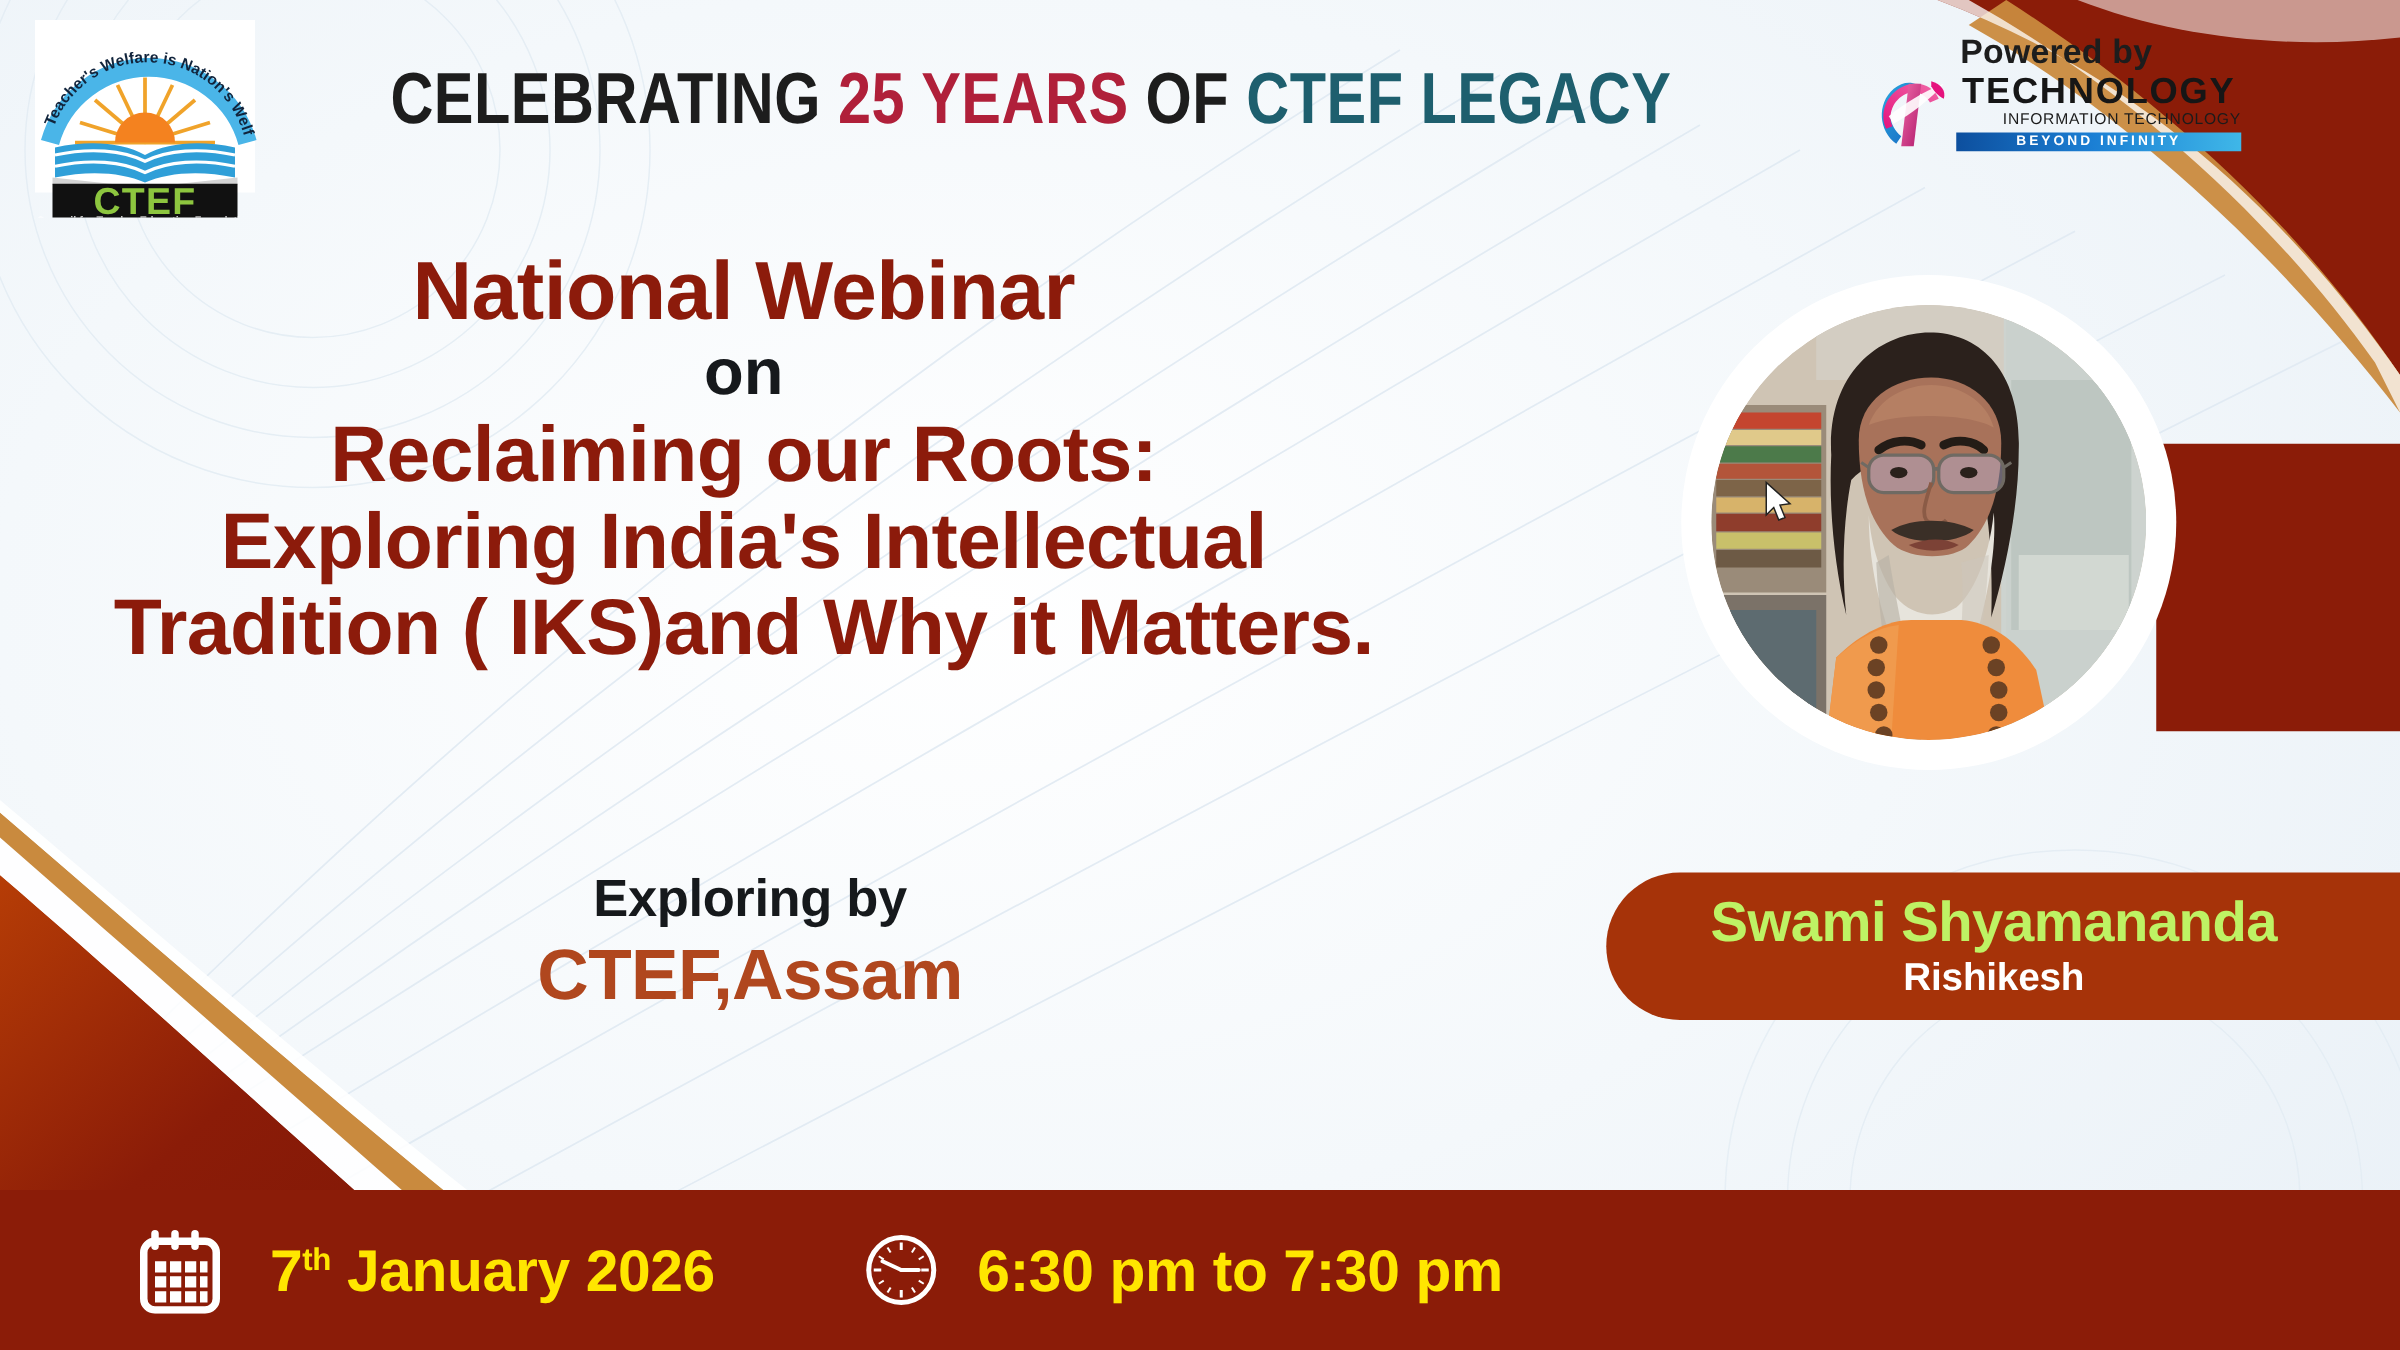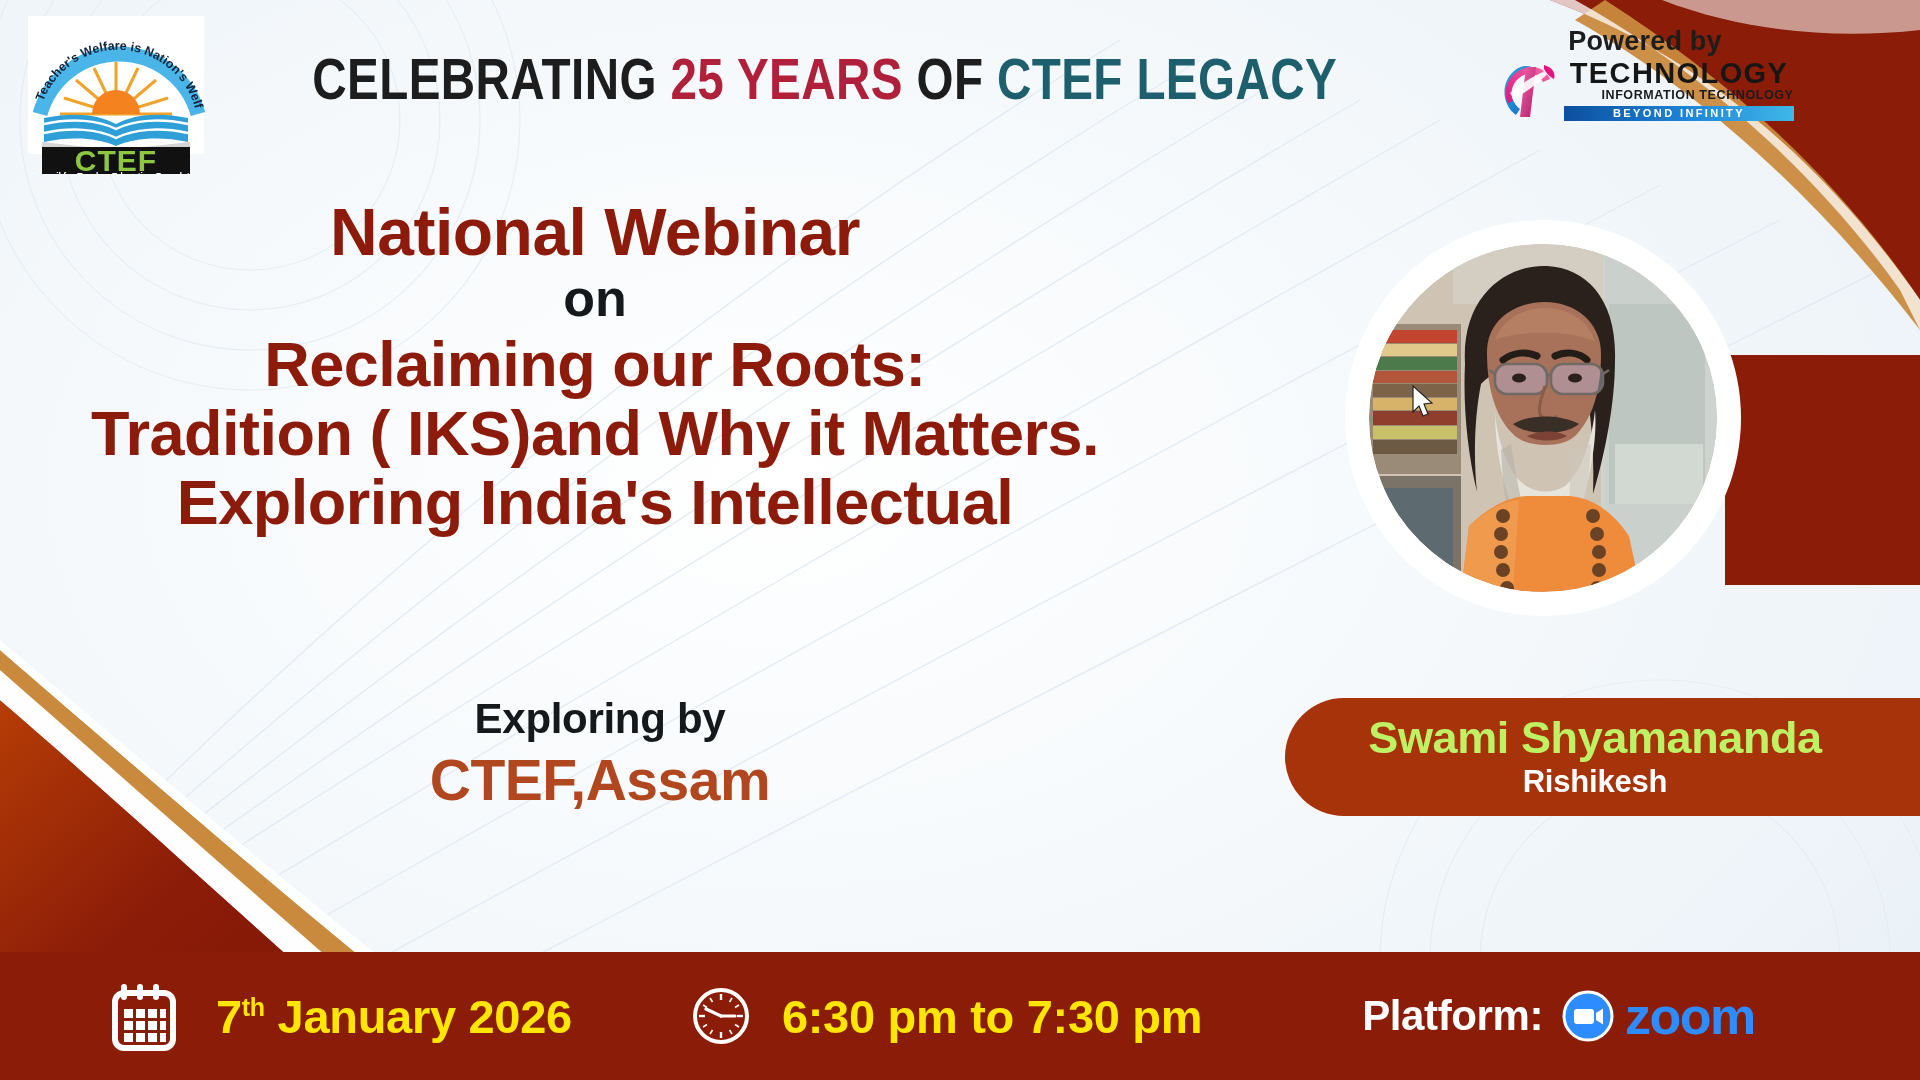--- a/index.html
+++ b/index.html
@@ -62,21 +62,21 @@
     display:flex; align-items:center; justify-content:center;
     gap:4px; margin-top:2px;
   }
   .ant-mark { width:64px; height:62px; flex:0 0 auto; }
   .ant-text { text-align:center; }
   .ant-name {
     font-size:29px; font-weight:bold; color:#161616;
     letter-spacing:1.4px; line-height:1;
   }
   .ant-sub {
-    font-size:12.5px; font-weight:bold; color:#1b1b1b;
+    font-size:12.5px; font-weight:normal; color:#1b1b1b;
     letter-spacing:0.6px; line-height:1.25;padding-left:37px;
   }
   .ant-bar {
     margin-top:2px;
     background:linear-gradient(90deg,#0d4f9e 0%,#1b7fd4 48%,#3fb7e8 100%);
     color:#ffffff; font-size:11px; font-weight:bold;
     letter-spacing:2.4px; padding:1px 0 2px;
   }
 
   
@@ -381,22 +381,22 @@
 
         <path d="M 44 142 L 44 168 L 50 162 L 54 172 L 59 170 L 55 160 L 63 159 Z" fill="#ffffff" stroke="#222" stroke-width="1.2"></path>
       </g>
     </svg>
   </div>
 
   <div class="title-block">
     <div class="t-line t-webinar">National Webinar</div>
     <div class="t-line t-on">on</div>
     <div class="t-line t-topic">Reclaiming our Roots:</div>
+    <div class="t-line t-topic">Exploring India's Intellectual</div>
     <div class="t-line t-topic">Tradition ( IKS)and Why it Matters.</div>
-    <div class="t-line t-topic">Exploring India's Intellectual</div>
   </div>
 
   <div class="organised">
     <div class="org-label">Exploring by</div>
     <div class="org-name">CTEF,Assam</div>
   </div>
 
   <div class="speaker-banner">
     <div class="sp-name">Swami Shyamananda</div>
     <div class="sp-place">Rishikesh</div>
@@ -446,27 +446,16 @@
           <line x1="13" y1="42" x2="17" y2="39.5"></line>
           <line x1="13" y1="20" x2="17" y2="22.5"></line>
           <line x1="20" y1="13" x2="22.5" y2="17"></line>
         </g>
         <line x1="31" y1="31" x2="16" y2="24" stroke="#ffffff" stroke-width="3.2" stroke-linecap="round"></line>
         <line x1="31" y1="31" x2="45" y2="31" stroke="#ffffff" stroke-width="3.2" stroke-linecap="round"></line>
       </svg>
       <div class="bb-text-yellow">6:30 pm to 7:30 pm</div>
     </div>
 
-    <div class="bb-item bb-platform">
-      <div class="bb-text-white">Platform:</div>
-      <div class="zoom-logo-row">
-        <svg width="54" height="54" viewBox="0 0 54 54">
-          <circle cx="27" cy="27" r="24" fill="#2d8cff" stroke="#ffffff" stroke-width="3"></circle>
-          <rect x="13" y="20" width="20" height="15" rx="3" fill="#ffffff"></rect>
-          <path d="M 35 24 L 42 19.5 L 42 35.5 L 35 31 Z" fill="#ffffff"></path>
-        </svg>
-        <div class="zoom-word">zoom</div>
-      </div>
-    </div>
 
   </div>
 
 </div>
 
 </body></html>

